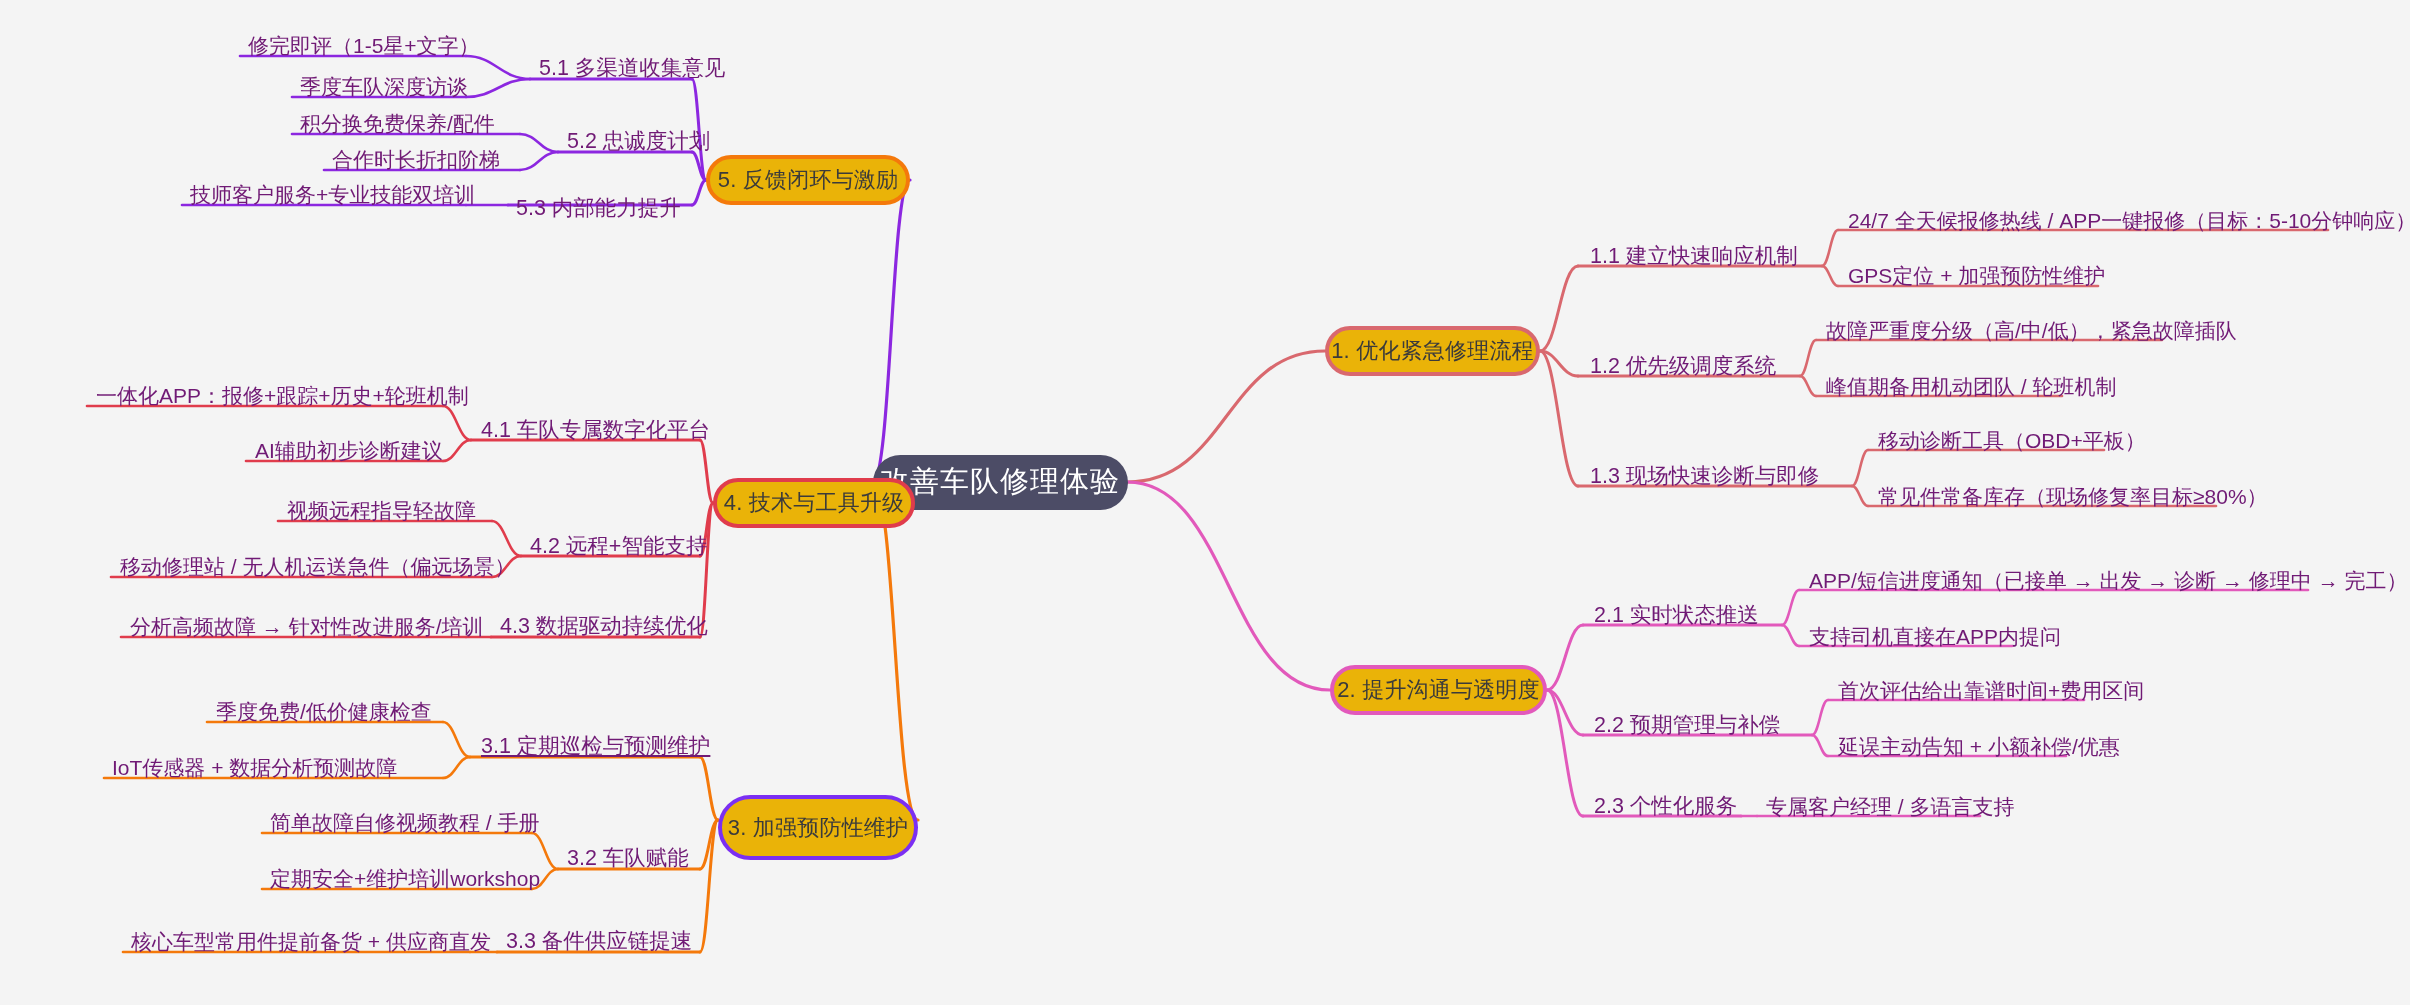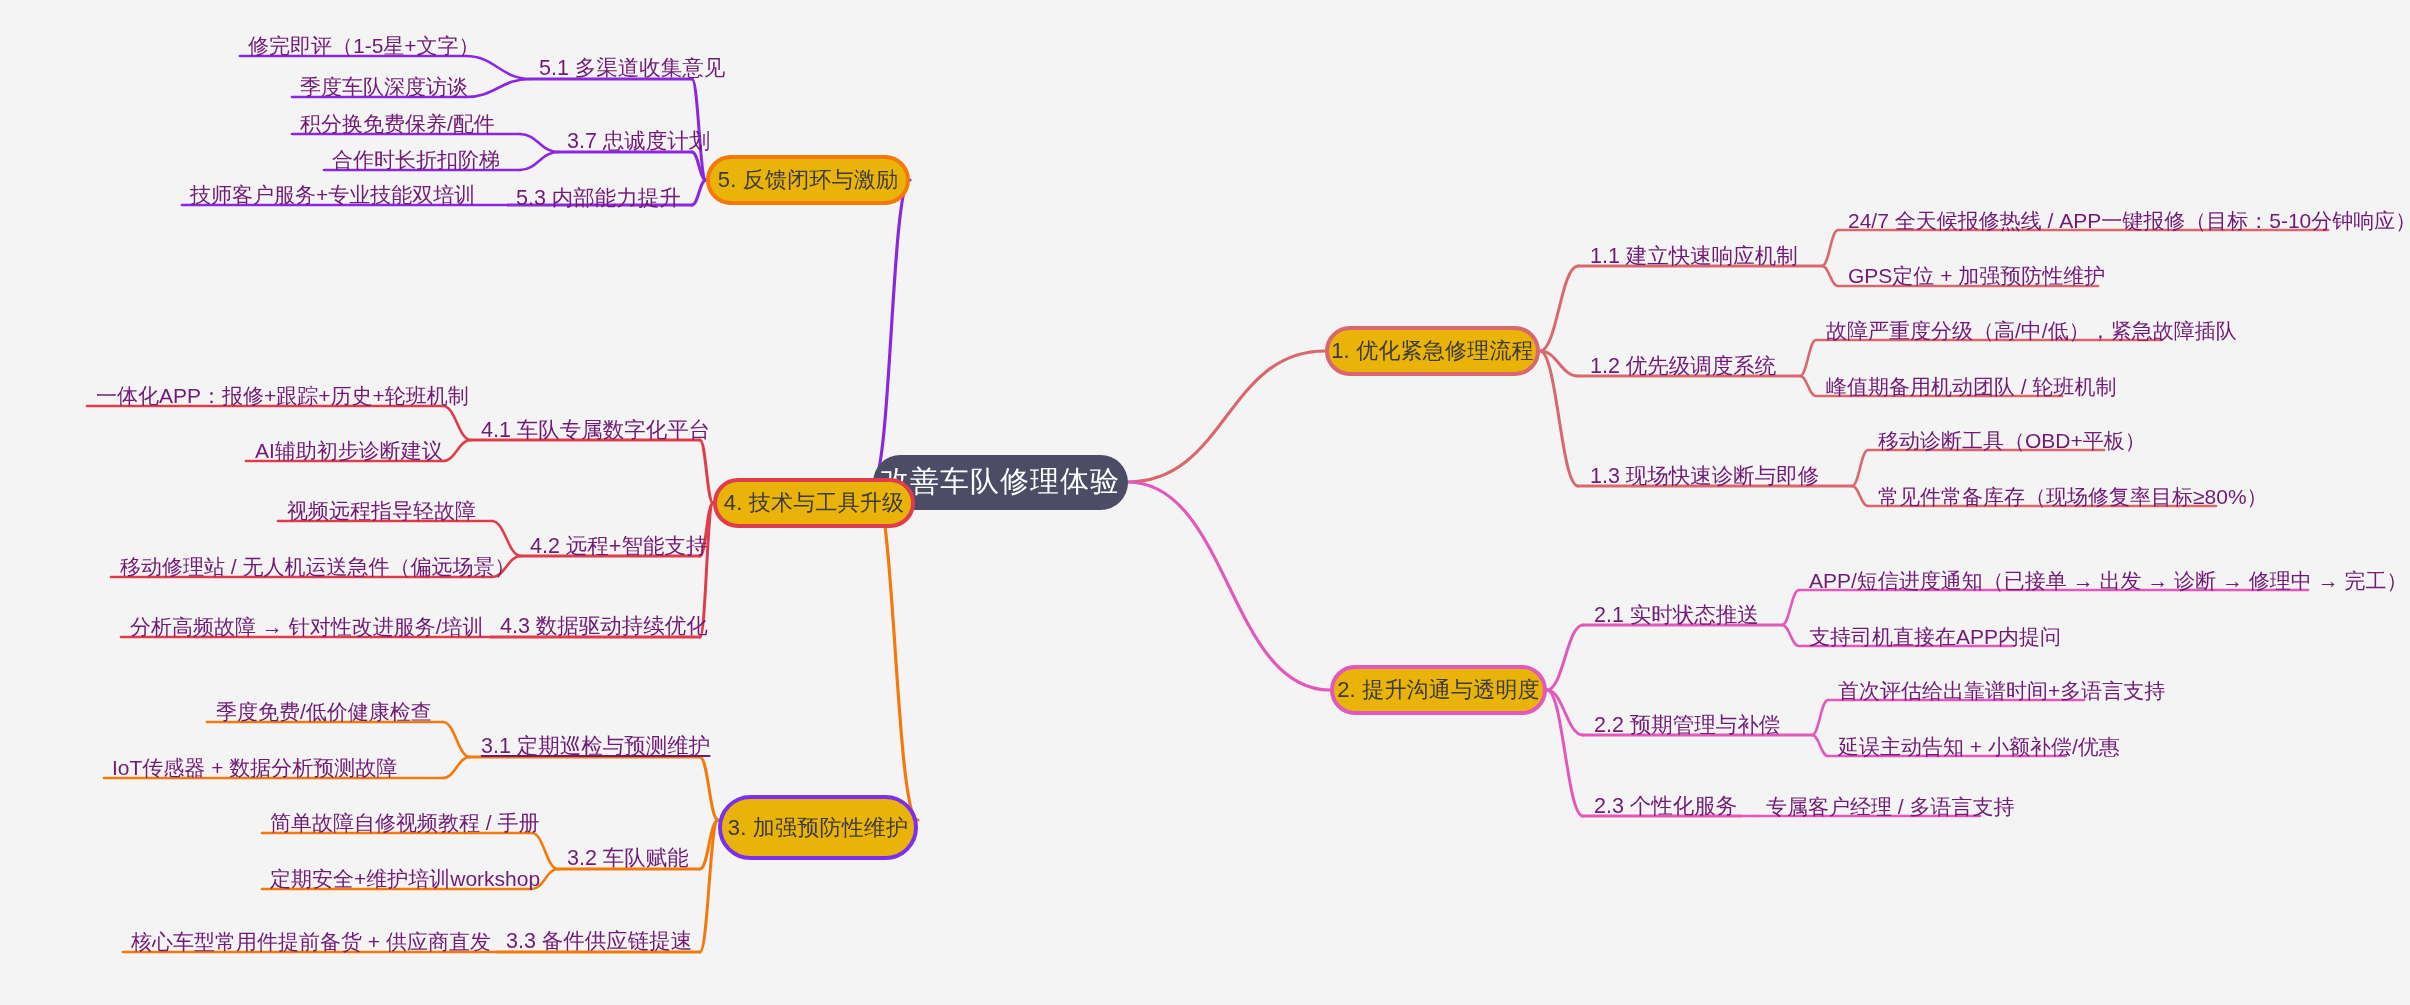--- a/index.html
+++ b/index.html
@@ -185,21 +185,21 @@
       <div class="text-node sub" style="left: 1590px; top: 466px;">1.3 现场快速诊断与即修</div>
       <div class="text-node leaf" style="left: 1878px; top: 430px;">移动诊断工具（OBD+平板）</div>
       <div class="text-node leaf" style="left: 1878px; top: 486px;">常见件常备库存（现场修复率目标≥80%）</div>
       <div class="node-box branch-node" style="left: 1330px; top: 665px; width: 217px; height: 50px; border-color: rgb(226, 89, 187);">
         <span>2. 提升沟通与透明度</span>
       </div>
       <div class="text-node sub" style="left: 1594px; top: 605px;">2.1 实时状态推送</div>
       <div class="text-node leaf" style="left: 1809px; top: 570px;">APP/短信进度通知（已接单 → 出发 → 诊断 → 修理中 → 完工）</div>
       <div class="text-node leaf" style="left: 1809px; top: 626px;">支持司机直接在APP内提问</div>
       <div class="text-node sub" style="left: 1594px; top: 715px;">2.2 预期管理与补偿</div>
-      <div class="text-node leaf" style="left: 1838px; top: 680px;">首次评估给出靠谱时间+多语言支持</div>
+      <div class="text-node leaf" style="left: 1838px; top: 680px;">首次评估给出靠谱时间+费用区间</div>
       <div class="text-node leaf" style="left: 1838px; top: 736px;">延误主动告知 + 小额补偿/优惠</div>
       <div class="text-node sub" style="left: 1594px; top: 796px;">2.3 个性化服务</div>
       <div class="text-node leaf" style="left: 1766px; top: 796px;">专属客户经理 / 多语言支持</div>
       <div class="node-box branch-node" style="left: 718px; top: 795px; width: 200px; height: 65px; border-color: rgb(123, 47, 242);">
         <span>3. 加强预防性维护</span>
       </div>
       <div class="text-node sub" style="left: 481px; top: 736px; text-decoration: underline;">3.1 定期巡检与预测维护</div>
       <div class="text-node leaf" style="left: 216px; top: 701px;">季度免费/低价健康检查</div>
       <div class="text-node leaf" style="left: 112px; top: 757px;">IoT传感器 + 数据分析预测故障</div>
       <div class="text-node sub" style="left: 567px; top: 848px;">3.2 车队赋能</div>
@@ -217,19 +217,19 @@
       <div class="text-node leaf" style="left: 287px; top: 500px;">视频远程指导轻故障</div>
       <div class="text-node leaf" style="left: 120px; top: 556px;">移动修理站 / 无人机运送急件（偏远场景）</div>
       <div class="text-node sub" style="left: 500px; top: 616px;">4.3 数据驱动持续优化</div>
       <div class="text-node leaf" style="left: 130px; top: 616px;">分析高频故障 → 针对性改进服务/培训</div>
       <div class="node-box branch-node" style="left: 706px; top: 155px; width: 204px; height: 50px; border-color: rgb(244, 121, 11);">
         <span>5. 反馈闭环与激励</span>
       </div>
       <div class="text-node sub" style="left: 539px; top: 58px;">5.1 多渠道收集意见</div>
       <div class="text-node leaf" style="left: 248px; top: 35px;">修完即评（1-5星+文字）</div>
       <div class="text-node leaf" style="left: 300px; top: 76px;">季度车队深度访谈</div>
-      <div class="text-node sub" style="left: 567px; top: 131px;">3.7 忠诚度计划</div>
+      <div class="text-node sub" style="left: 567px; top: 131px;">5.2 忠诚度计划</div>
       <div class="text-node leaf" style="left: 300px; top: 113px;">积分换免费保养/配件</div>
       <div class="text-node leaf" style="left: 332px; top: 149px;">合作时长折扣阶梯</div>
-      <div class="text-node sub" style="left: 516px; top: 188px;">5.3 内部能力提升</div>
+      <div class="text-node sub" style="left: 516px; top: 198px;">5.3 内部能力提升</div>
       <div class="text-node leaf" style="left: 190px; top: 184px;">技师客户服务+专业技能双培训</div>
     </div>
 </div>
 
 </body></html>

